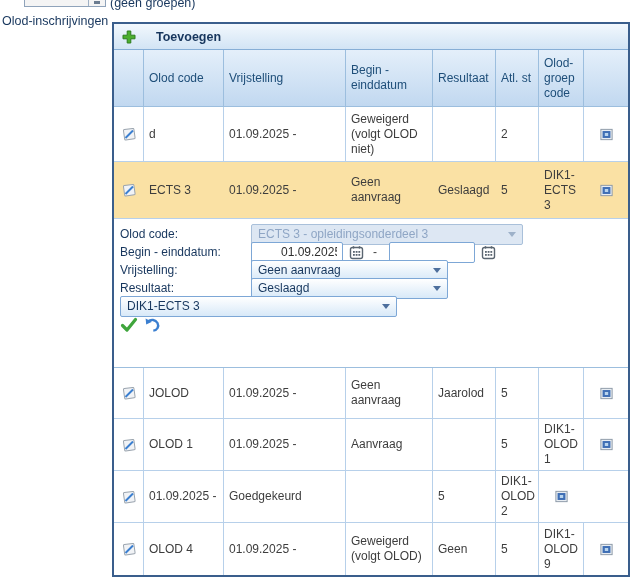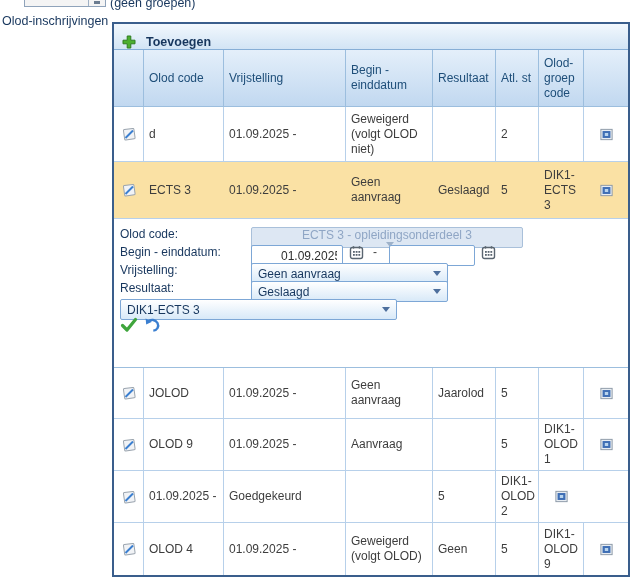--- a/index.html
+++ b/index.html
@@ -23,22 +23,22 @@
     position:absolute; left:2px; top:14px; color:#17365d; font-size:12.5px;
   }
 
   
   .panel {
     position:absolute; left:112px; top:22px; width:518px;
     border:2px solid #3a5e8c; background:#fff;
   }
   .toolbar {
     height:26px; background:linear-gradient(#f2f8fd, #d2e4f5);
-    border-bottom:1px solid #86aed6; display:flex; align-items:flex-end;
-    padding-left:8px; gap:10px;
+    border-bottom:1px solid #86aed6; display:flex; align-items:center;
+    padding-left:8px; gap:20px;
   }
   .toolbar .add-label { color:#17365d; font-weight:bold; font-size:12.5px; }
 
   .trow { display:grid; grid-template-columns:30px 80px 122px 87px 63px 43px 45px 1fr; }
   .c {
     border-right:1px solid #b7d0ea; padding:3px 5px;
     display:flex; align-items:center; font-size:12px; color:#3d3d3d;
     line-height:1.25; overflow:hidden;
   }
   .c.last { border-right:none; }
@@ -51,34 +51,34 @@
   .datarow { background:#fff; border-bottom:1px solid #b7d0ea; }
   .datarow.hl { background:#fae1a4; }
   .datarow.hl .c { border-right-color:transparent; }
   .datarow:last-child { border-bottom:none; }
 
   
   .formsec {
     background:#ffffff; border-bottom:1px solid #9cbede;
     height:149px; padding:8px 0 0 6px; overflow:hidden;
   }
-  .frow { display:flex; align-items:flex-start; height:14px; margin-bottom:4px; }
+  .frow { display:flex; align-items:center; height:14px; margin-bottom:4px; }
   .flabel { width:131px; flex:0 0 131px; color:#17365d; font-size:12px; }
   .combo {
     height:21px; border:1px solid #7da7d6; border-radius:2px;
     background:linear-gradient(#ffffff, #d8e9f8);
     display:flex; align-items:center; padding:0 6px; color:#17375e; font-size:12px;
   }
   .combo .combo-text { flex:1 1 auto; white-space:nowrap; overflow:hidden; }
   .arrow {
     width:0; height:0; margin-left:6px;
     border-left:4px solid transparent; border-right:4px solid transparent;
     border-top:5px solid #4d6f9d; flex:0 0 auto;
   }
-  .combo.disabled { background:#dde7f3; color:#8fa6c5; border-color:#a9c0da;flex-direction:column; }
+  .combo.disabled { background:#dde7f3; color:#8fa6c5; border-color:#a9c0da; }
   .combo.disabled .arrow { border-top-color:#9db1c9; }
   .w-lg { width:272px; } .w-md { width:197px; } .w-xl { width:277px; }
   .dinput {
     height:21px; border:1px solid #7da7d6; border-radius:2px; padding:0 5px;
     font-family:inherit; font-size:12px; color:#2e2e2e; background:#fff;
   }
   .w92 { width:92px;padding-left:29px; } .w86 { width:86px; margin-left:12px; }
   .cal { display:inline-flex; margin-left:6px; }
   .dash { margin-left:9px; color:#444; }
   .ficons { display:flex; gap:5px; margin-top:3px; align-items:center; }
@@ -271,21 +271,21 @@
 
   <div class="trow datarow" style="min-height:52px">
     <div class="c cicon">
         <span class="icn">
           <svg width="16" height="16" viewBox="0 0 16 16">
             <rect x="3" y="3" width="10.5" height="10.5" rx="1" fill="#f1f3f6" stroke="#9aa4ae" transform="rotate(-8 8 8)"></rect>
             <line x1="4.5" y1="12" x2="12" y2="4.5" stroke="#3b7fd0" stroke-width="2"></line>
           </svg>
         </span>
       </div>
-    <div class="c">OLOD 9</div>
+    <div class="c">OLOD 1</div>
     <div class="c">01.09.2025 -</div>
     <div class="c">Aanvraag</div>
     <div class="c"></div>
     <div class="c">5</div>
     <div class="c">DIK1-OLOD 1</div>
     <div class="c last cicon">
         <span class="icn">
           <svg width="15" height="15" viewBox="0 0 16 16">
             <rect x="2" y="2.5" width="12" height="11" fill="#e8edf2" stroke="#8a97a5"></rect>
             <rect x="3.8" y="4.3" width="8.4" height="7.4" fill="#3f6fb5"></rect>

